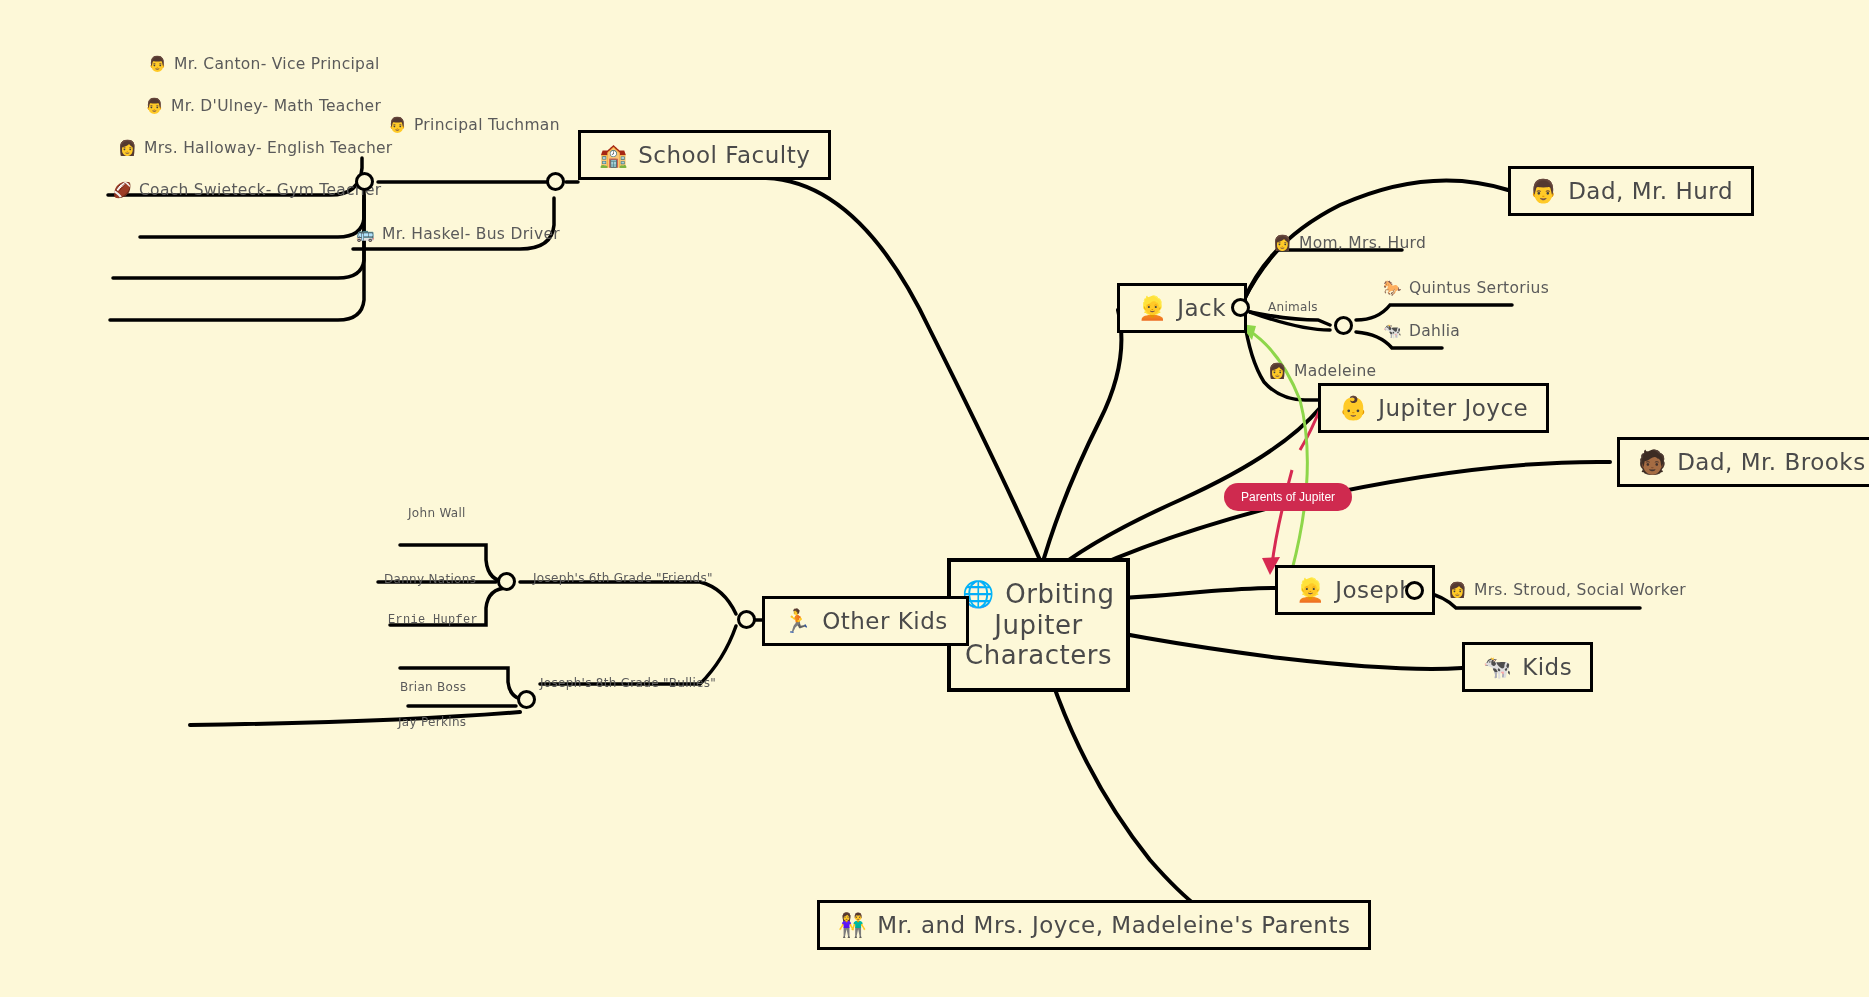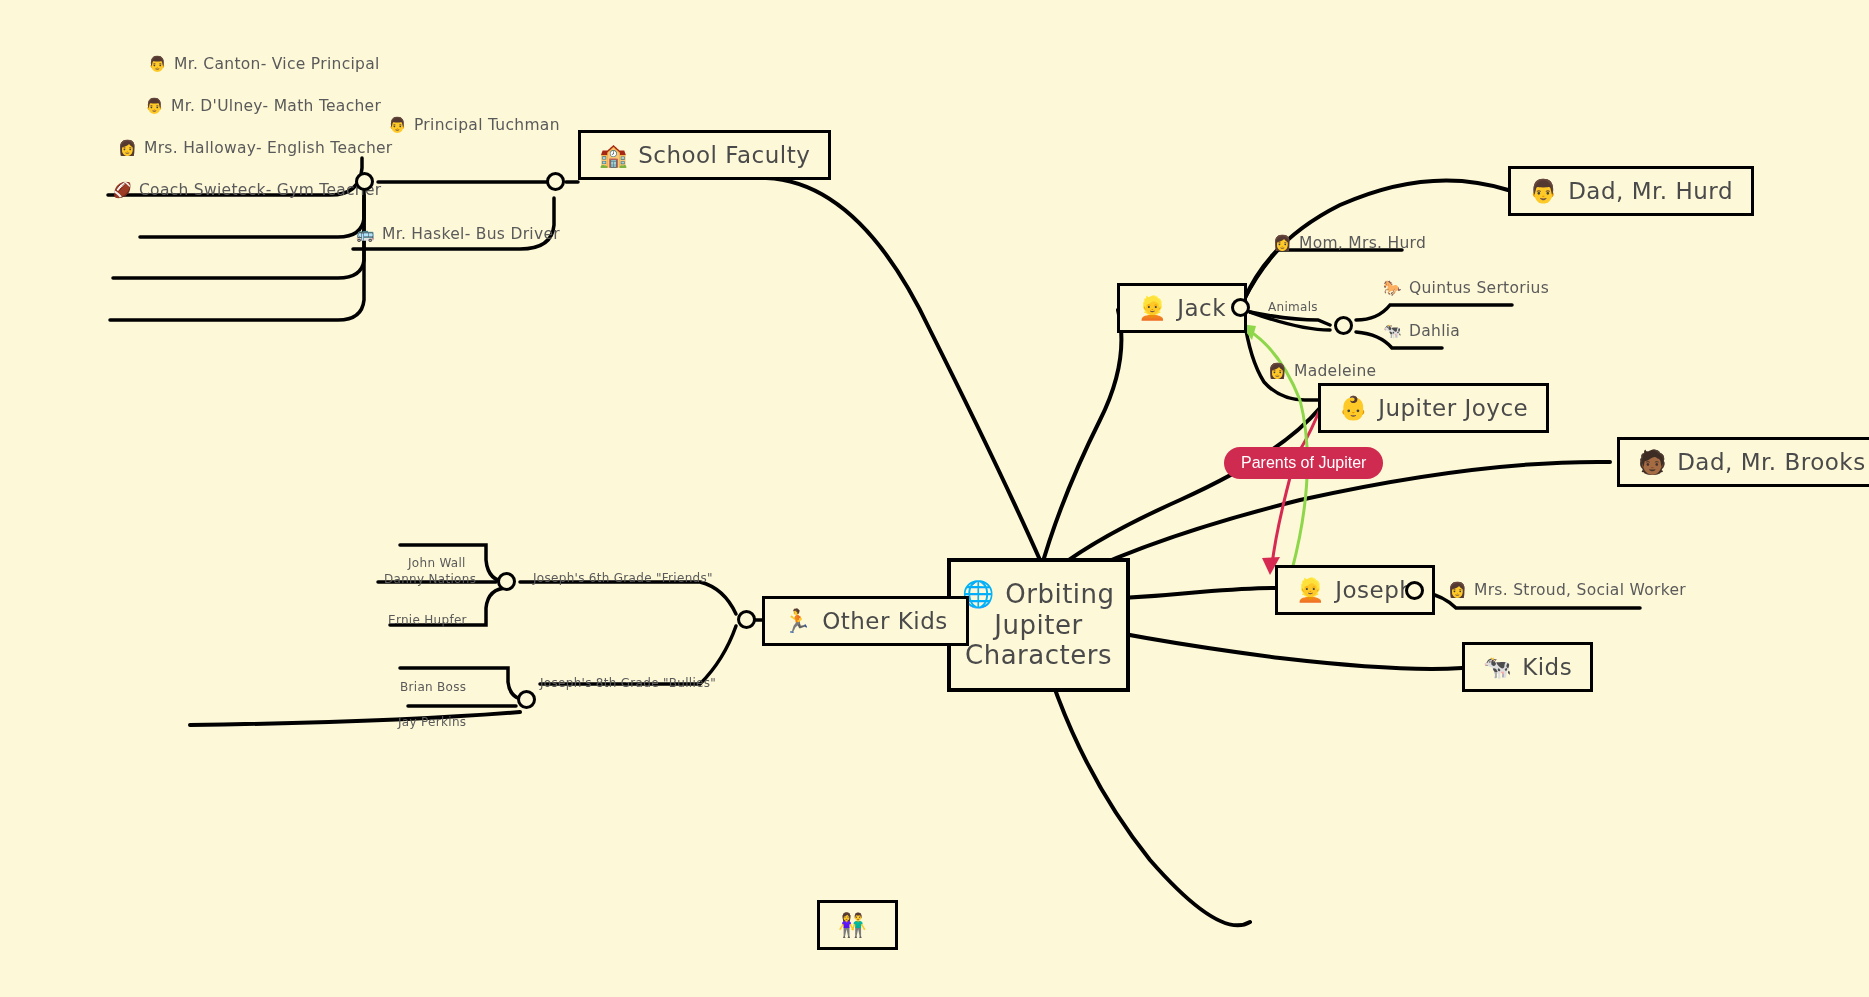--- a/index.html
+++ b/index.html
@@ -90,25 +90,26 @@
     color: #5a5a5a;
     font-size: 12px;
     white-space: nowrap;
     letter-spacing: 0.3px;
   }
   .pill {
     position: absolute;
     background: #cf2a4f;
     color: #ffffff;
     border-radius: 16px;
-    font-size: 16px;
+    font-size: 12px;
     padding: 7px 17px;
     white-space: nowrap;
     font-family: "Liberation Sans", sans-serif;
     z-index: 6;
+    margin-top: 36px;
   }
   .conn {
     position: absolute;
     width: 19px;
     height: 19px;
     border: 3px solid #000;
     border-radius: 50%;
     background: #fdf8d8;
     box-sizing: border-box;
     z-index: 5;
@@ -304,27 +305,28 @@
   </div>
 
   <div class="node node-main" style="left:762px; top:596px;">
     <span class="emoji">🏃</span>
     <span>Other Kids</span>
   </div>
 
   <div class="grp-label" style="left:533px; top:571px;">Joseph's 6th Grade "Friends"</div>
   <div class="grp-label" style="left:540px; top:676px;">Joseph's 8th Grade "Bullies"</div>
 
-  <div class="grp-label" style="left:408px; top:556px;">John Wall</div>
+  <div class="grp-label" style="left:408px; top:506px;">John Wall</div>
   <div class="grp-label" style="left:384px; top:572px;">Danny Nations</div>
-  <div class="grp-label" style="left:388px; top:613px;">Ernie Hupfer</div>
+  <div class="grp-label" style="left:388px; top:613px;font-family:Liberation Mono, monospace;">Ernie Hupfer</div>
 
   <div class="grp-label" style="left:400px; top:680px;">Brian Boss</div>
   <div class="grp-label" style="left:398px; top:695px;margin-top:20px;">Jay Perkins</div>
 
 
   <div class="node node-main" style="left:817px; top:900px;">
     <span class="emoji">👫</span>
+    <span>Mr. and Mrs. Joyce, Madeleine's Parents</span>
   </div>
 
   <div class="pill" style="left:1224px; top:447px;">Parents of Jupiter</div>
 
 </div>
 
 </body></html>

